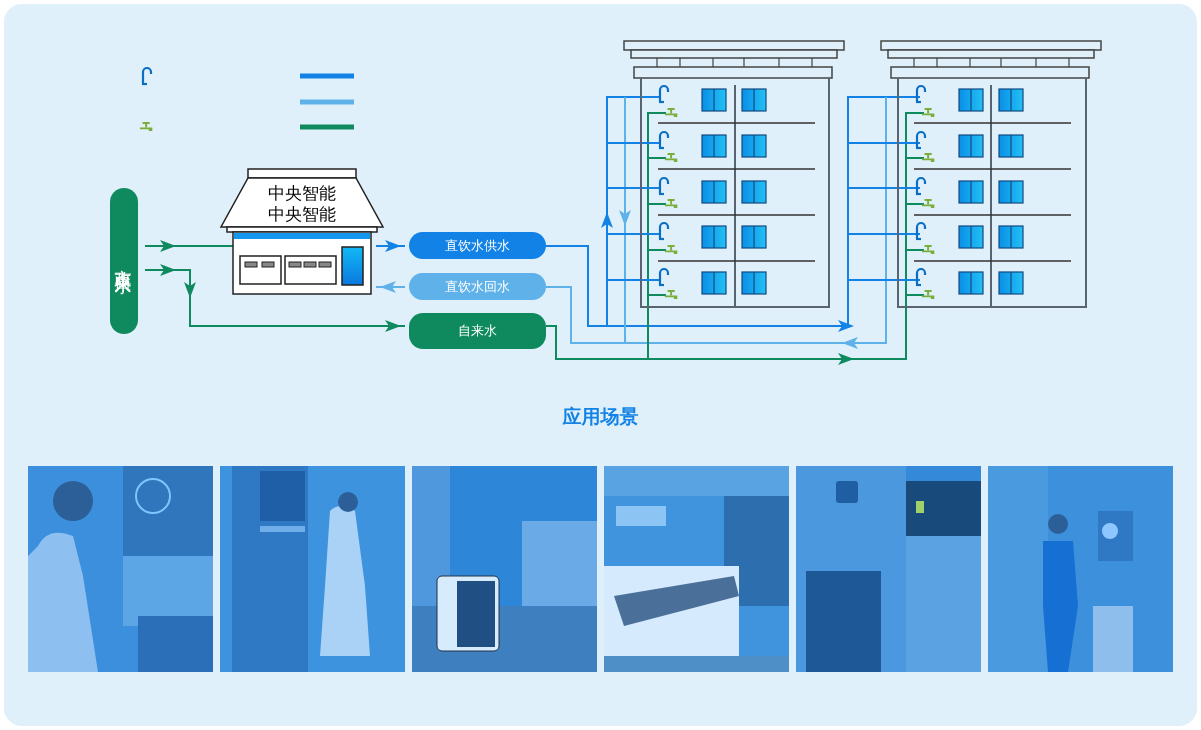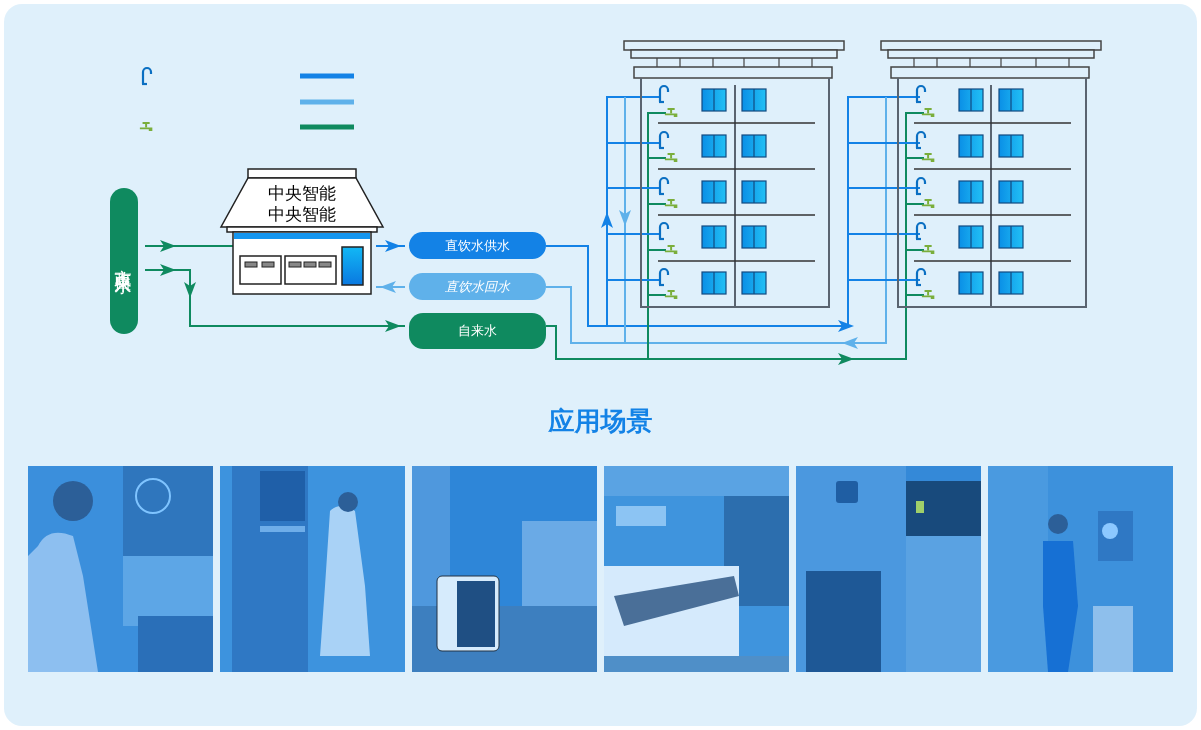--- a/index.html
+++ b/index.html
@@ -1,25 +1,25 @@
 <!DOCTYPE html>
 <html><head>
 <meta charset="utf-8">
 <style>
   html,body{margin:0;padding:0;background:#ffffff;}
   body{width:1201px;height:730px;position:relative;overflow:hidden;font-family:"DejaVu Sans","Liberation Sans",sans-serif;}
   .panel{position:absolute;left:4px;top:4px;width:1193px;height:722px;background:#dff0fb;border-radius:18px;}
   svg.diagram{position:absolute;left:0;top:0;width:1201px;height:400px;}
   .label{position:absolute;color:#fff;font-size:13px;display:flex;align-items:center;justify-content:center;border-radius:14px;}
   .pill-supply{left:409px;top:232px;width:137px;height:27px;background:#1382e6;}
-  .pill-return{left:409px;top:273px;width:137px;height:27px;background:#5fb1ea;font-style:italic;}
+  .pill-return{left:409px;top:273px;width:137px;height:27px;background:#5fb1ea;}
   .pill-tap{left:409px;top:313px;width:137px;height:36px;background:#0f8a5f;}
   .municipal{position:absolute;left:110px;top:188px;width:28px;height:146px;background:#0f8a5f;border-radius:14px;color:#fff;font-size:17px;display:flex;align-items:center;justify-content:center;writing-mode:vertical-rl;letter-spacing:2px;}
   .room-title{position:absolute;left:248px;top:183px;width:108px;color:#000000;font-size:17px;line-height:21px;text-align:center;}
-  .section-title{position:absolute;left:0;width:1201px;top:404px;text-align:center;color:#1382e6;font-size:26px;font-weight:bold;}
+  .section-title{position:absolute;left:0;width:1201px;top:404px;text-align:center;color:#1382e6;font-size:19px;font-weight:bold;}
   .photos{position:absolute;left:28px;top:466px;display:flex;gap:7px;}
   .photo{width:185px;height:206px;position:relative;overflow:hidden;background:#2a7fd0;}
 </style>
 </head>
 <body>
 
 <div class="panel"></div>
 
 <svg class="diagram" viewBox="0 0 1201 400">
   <defs>

